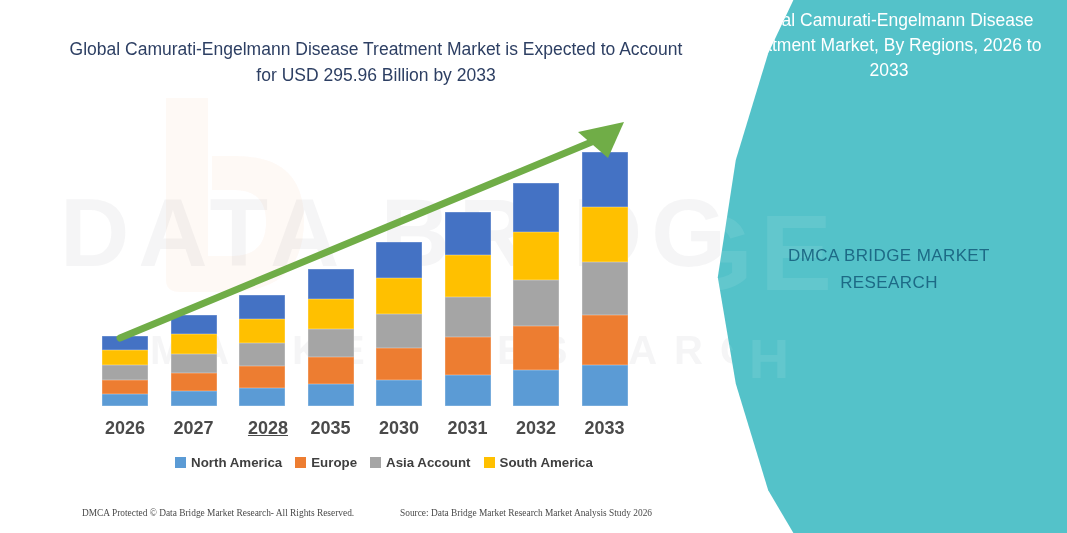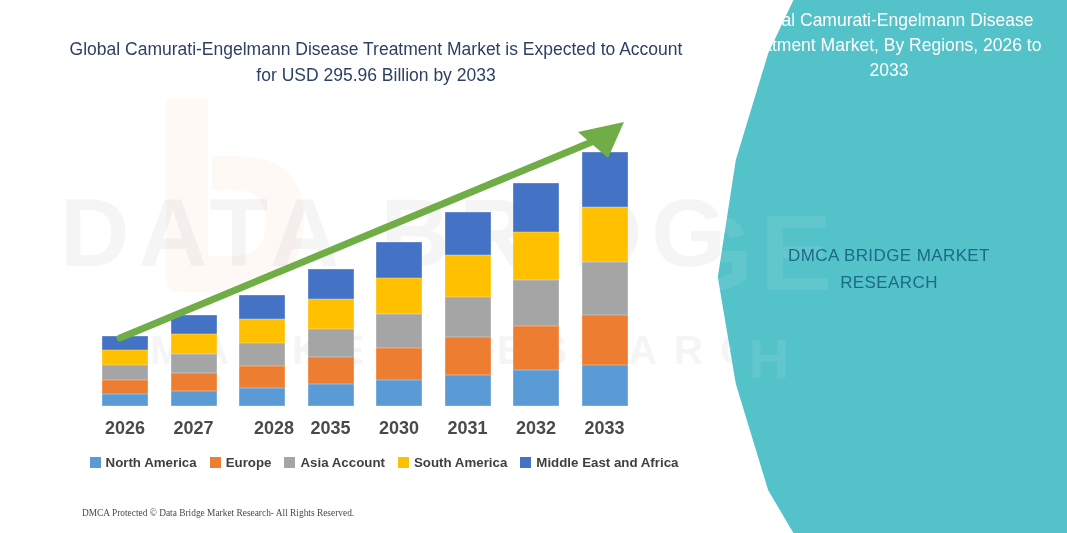--- a/index.html
+++ b/index.html
@@ -177,21 +177,21 @@
 </div>
 
 <svg id="arrow" viewBox="0 0 612 310" preserveAspectRatio="none">
   <line x1="42" y1="238" x2="528" y2="36" stroke="#70ad47" stroke-width="7" stroke-linecap="round"></line>
   <polygon points="546,22 500,32 530,58" fill="#70ad47"></polygon>
 </svg>
 
 <div id="xaxis">
     <div class="xlab" style="left: 17px;">2026</div>
     <div class="xlab" style="left: 85.5px;">2027</div>
-    <div class="xlab" style="left: 166px;">2028</div>
+    <div class="xlab" style="left: 160px; text-decoration: underline;">2028</div>
     <div class="xlab" style="left: 222.5px;">2035</div>
     <div class="xlab" style="left: 291px;">2030</div>
     <div class="xlab" style="left: 359.5px;">2031</div>
     <div class="xlab" style="left: 428px;">2032</div>
     <div class="xlab" style="left: 496.5px;">2033</div>
   </div>
 
 <div id="legend">
     <div class="lg-item">
       <span class="lg-sw" style="background: rgb(91, 155, 213);"></span>
@@ -202,28 +202,25 @@
       <span class="lg-tx">Europe</span>
     </div>
     <div class="lg-item">
       <span class="lg-sw" style="background: rgb(165, 165, 165);"></span>
       <span class="lg-tx">Asia Account</span>
     </div>
     <div class="lg-item">
       <span class="lg-sw" style="background: rgb(255, 192, 0);"></span>
       <span class="lg-tx">South America</span>
     </div>
-    <div class="lg-item">
-      <span class="lg-sw" style="background: rgb(68, 114, 196);"></span>
-      <span class="lg-tx">Middle East and Africa</span>
-    </div>
   </div>
 
 <div id="footer">
   <div id="foot-left">DMCA Protected © Data Bridge Market Research- All Rights Reserved.</div>
+  <div id="foot-right">Source: Data Bridge Market Research  Market Analysis Study 2026</div>
 </div>
 
 <div id="teal-panel">
   <div id="teal-panel-inner">
     <div class="teal-wm">BRIDGE</div>
     <div class="teal-wm l2">RESEARCH</div>
 
     <div id="panel-title">Global Camurati-Engelmann Disease Treatment Market, By Regions, 2026 to 2033</div>
 
     <div id="panel-brand">DMCA BRIDGE MARKET RESEARCH</div>

